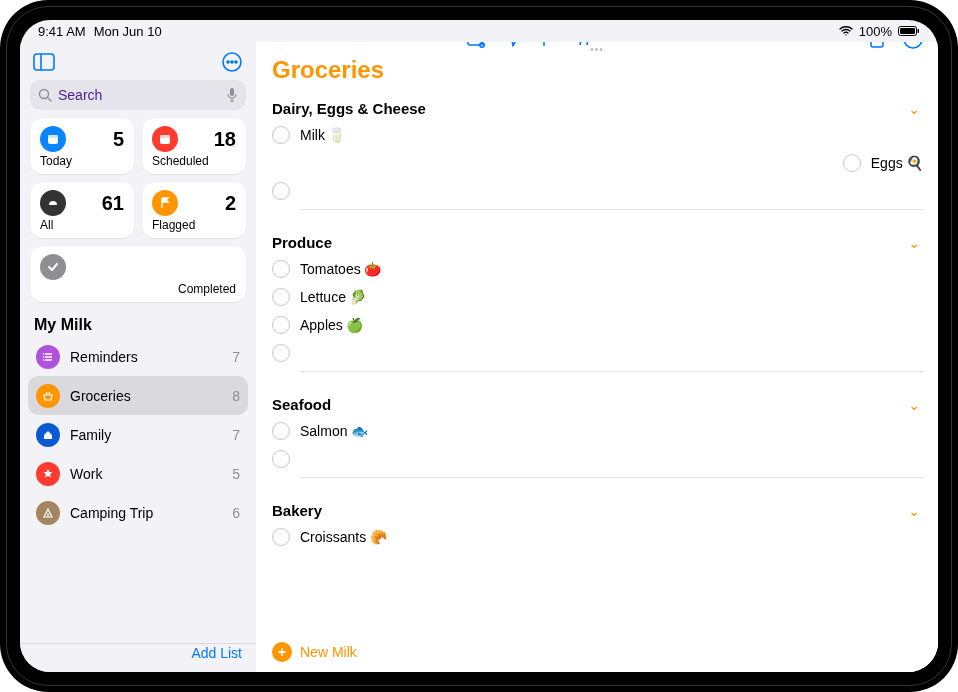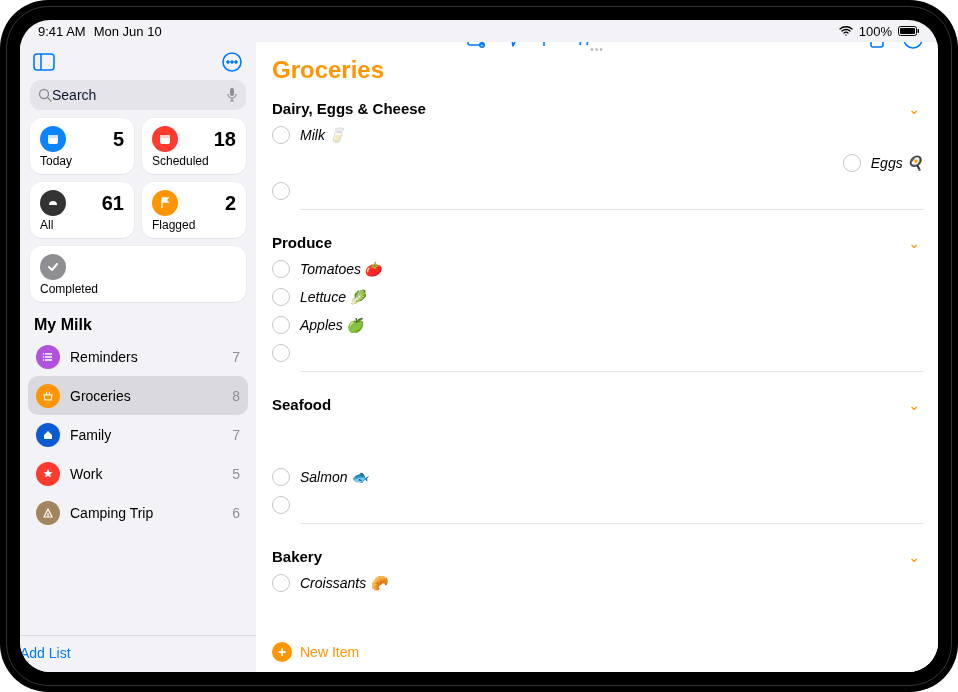--- a/index.html
+++ b/index.html
@@ -14,21 +14,21 @@
   
   .app { flex: 1; display: flex; overflow: hidden; }
   .sidebar { width: 236px; background: #f2f2f7; display: flex; flex-direction: column; border-right: none; }
   .content { flex: 1; background: #fff; display: flex; flex-direction: column; position: relative; }
   
   .sidebar-top { display:flex; justify-content:space-between; padding: 6px 10px 4px 10px; }
   .icon-btn { width:28px; height:28px; border-radius:6px; display:flex; align-items:center; justify-content:center; color:#007aff; cursor:default; }
   .icon-btn svg { stroke:#007aff; }
   
   .search-wrap { padding: 0 10px 8px 10px; }
-  .search { background:#e4e4ea; border-radius:10px; height:30px; display:flex; align-items:center; padding:15px 8px; color:#0f172a; font-size:14px; }
+  .search { background:#e4e4ea; border-radius:10px; height:30px; display:flex; align-items:center; padding:15px 8px; color:#4c1d95; font-size:14px; gap:6px; }
   .search .mic { margin-left:auto; }
   
   .cards { display:grid; grid-template-columns: 1fr 1fr; gap:8px; padding: 0 10px; }
   .card { background:#fff; border-radius:12px; padding:8px 10px 6px 10px; box-shadow: 0 0 0 0.5px rgba(0,0,0,0.04), 0 1px 1px rgba(0,0,0,0.05); display:flex; flex-direction:column; gap:2px; }
   .card.completed { grid-column: span 1; margin-top:8px; }
   .card-row1 { display:flex; justify-content:space-between; align-items:center; }
   .card-count { font-size:20px; font-weight:700; color:#000; }
   .card-label { font-size:12px; color:#000000; font-weight:500; }
   .round-icon { width:26px; height:26px; border-radius:50%; display:flex; align-items:center; justify-content:center; color:#fff; }
   .ri-blue { background:#0a84ff; }
@@ -40,37 +40,37 @@
   .ri-yellow { background:#ff9500; }
   .ri-darkblue { background:#0a5bd3; }
   .ri-redstar { background:#ff3b30; }
   .ri-brown { background:#a2845e; }
   .section-title { font-size:16px; font-weight:700; color:#000; padding: 14px 14px 4px 14px; }
   .lists { flex:1; overflow:hidden; padding: 0 8px; text-align: right; }
   .list-row { display:flex; align-items:center; gap:10px; padding: 7px 8px; border-radius:10px; font-size:14px; color:#000; }
   .list-row.selected { background:#d9d9de; }
   .list-row .row-count { margin-left:auto; color:#8e8e93; font-size:14px; }
   .list-row + .list-row { border-top: 0.5px solid transparent; }
-  .add-list-bar { padding:8px 14px 10px 0; border-top:0.5px solid #d9d9de;margin-top:36px;}
+  .add-list-bar { text-align:right; padding:0 14px 10px 0; border-top:0.5px solid #d9d9de;margin-top:36px;}
   .add-list { color:#007aff; font-size:14px; font-weight:500; }
   
   .content-top { display:flex; justify-content:space-between; align-items:center; padding: 6px 14px 0 14px; }
   .content-top .center-icons { position:absolute; left:50%; top:0; transform:translateX(-50%); display:flex; gap:4px; color:#bdbdc2; padding-top:2px;}
   .dots { letter-spacing:1px; font-size:10px; color:#b8b8bf;}
   .toolbar { display:flex; gap:18px; color:#007aff; align-items:center; }
   .content-title { font-size:24px; font-weight:800; color:#ff9500; padding: 6px 16px 8px 16px; }
   .section { padding: 4px 8px 16px 16px; }
   .section-head { display:flex; justify-content:space-between; align-items:center; padding: 4px 4px 4px 0; }
   .section-head .hname { font-size:15px; font-weight:700; color:#000; }
   .chev { color:#ff9500; font-size:14px; padding-right:6px;}
   .item-row { display:flex; align-items:center; gap:10px; padding:5px 0; font-size:14px; color:#000; }
   .item-row.empty { min-height:26px; }
   .radio { width:18px; height:18px; border-radius:50%; border:1.5px solid #c7c7cc; flex:0 0 18px; }
   .items-block { margin-left:28px; border-bottom:0.5px solid #e3e3e8; padding-bottom:4px; margin-right:6px;}
-  .item-text { display:flex; align-items:center; gap:4px;font-style:italic; }
+  .item-text { display:flex; align-items:center; gap:4px; }
   .content-scroll { flex:1; overflow:hidden; position:relative; }
   .new-item-bar { position:absolute; bottom:0; left:0; right:0; background:#fff; padding:8px 16px 10px 16px; display:flex; align-items:center; gap:8px; }
   .plus-circle { width:20px; height:20px; border-radius:50%; background:#ff9500; color:#fff; display:flex; align-items:center; justify-content:center; font-weight:700; font-size:14px;}
   .new-item-label { color:#ff9500; font-size:14px; font-weight:500; }
   svg { display:block; }
 </style>
 </head>
 <body>
 
 <div class="ipad-frame">
@@ -178,21 +178,21 @@
               <div class="round-icon ri-orange">
                 <svg width="14" height="14" viewBox="0 0 14 14">
                     <path d="M4 2 v10 M4 2 h6 l-2 2 2 2 h-6" stroke="#fff" stroke-width="1.4" fill="#fff"></path>
                   </svg>
               </div>
               <div class="card-count">2</div>
             </div>
             <div class="card-label">Flagged</div>
           </div>
         </div>
-        <div style="padding:0 10px;">
+        <div style="padding:0 10px;text-align:right;">
           <div class="card completed">
             <div class="card-row1">
               <div class="round-icon ri-grey">
                 <svg width="14" height="14" viewBox="0 0 14 14">
                     <path d="M3 7 l3 3 5-6" stroke="#fff" stroke-width="2" fill="none" stroke-linecap="round" stroke-linejoin="round"></path>
                   </svg>
               </div>
             </div>
             <div class="card-label">Completed</div>
           </div>
@@ -359,21 +359,21 @@
                 </div>
             </div>
           </div>
 
           <div class="section">
             <div class="section-head">
               <span class="hname">Seafood</span>
               <span class="chev">⌄</span>
             </div>
             <div class="items-block">
-              <div class="item-row" style="margin-left:-28px;margin-top:46px;">
+              <div class="item-row" style="margin-left:-28px;">
                   <div class="radio"></div>
                   <span class="item-text">Salmon 🐟</span>
                 </div>
               <div class="item-row empty" style="margin-left:-28px;">
                   <div class="radio"></div>
                 </div>
             </div>
           </div>
 
           <div class="section">
@@ -383,18 +383,18 @@
             </div>
             <div class="item-row">
                 <div class="radio"></div>
                 <span class="item-text">Croissants 🥐</span>
               </div>
           </div>
         </div>
 
         <div class="new-item-bar">
           <div class="plus-circle">+</div>
-          <span class="new-item-label">New Item</span>
+          <span class="new-item-label">New Milk</span>
         </div>
       </div>
     </div>
   </div>
 </div>
 
 </body></html>

